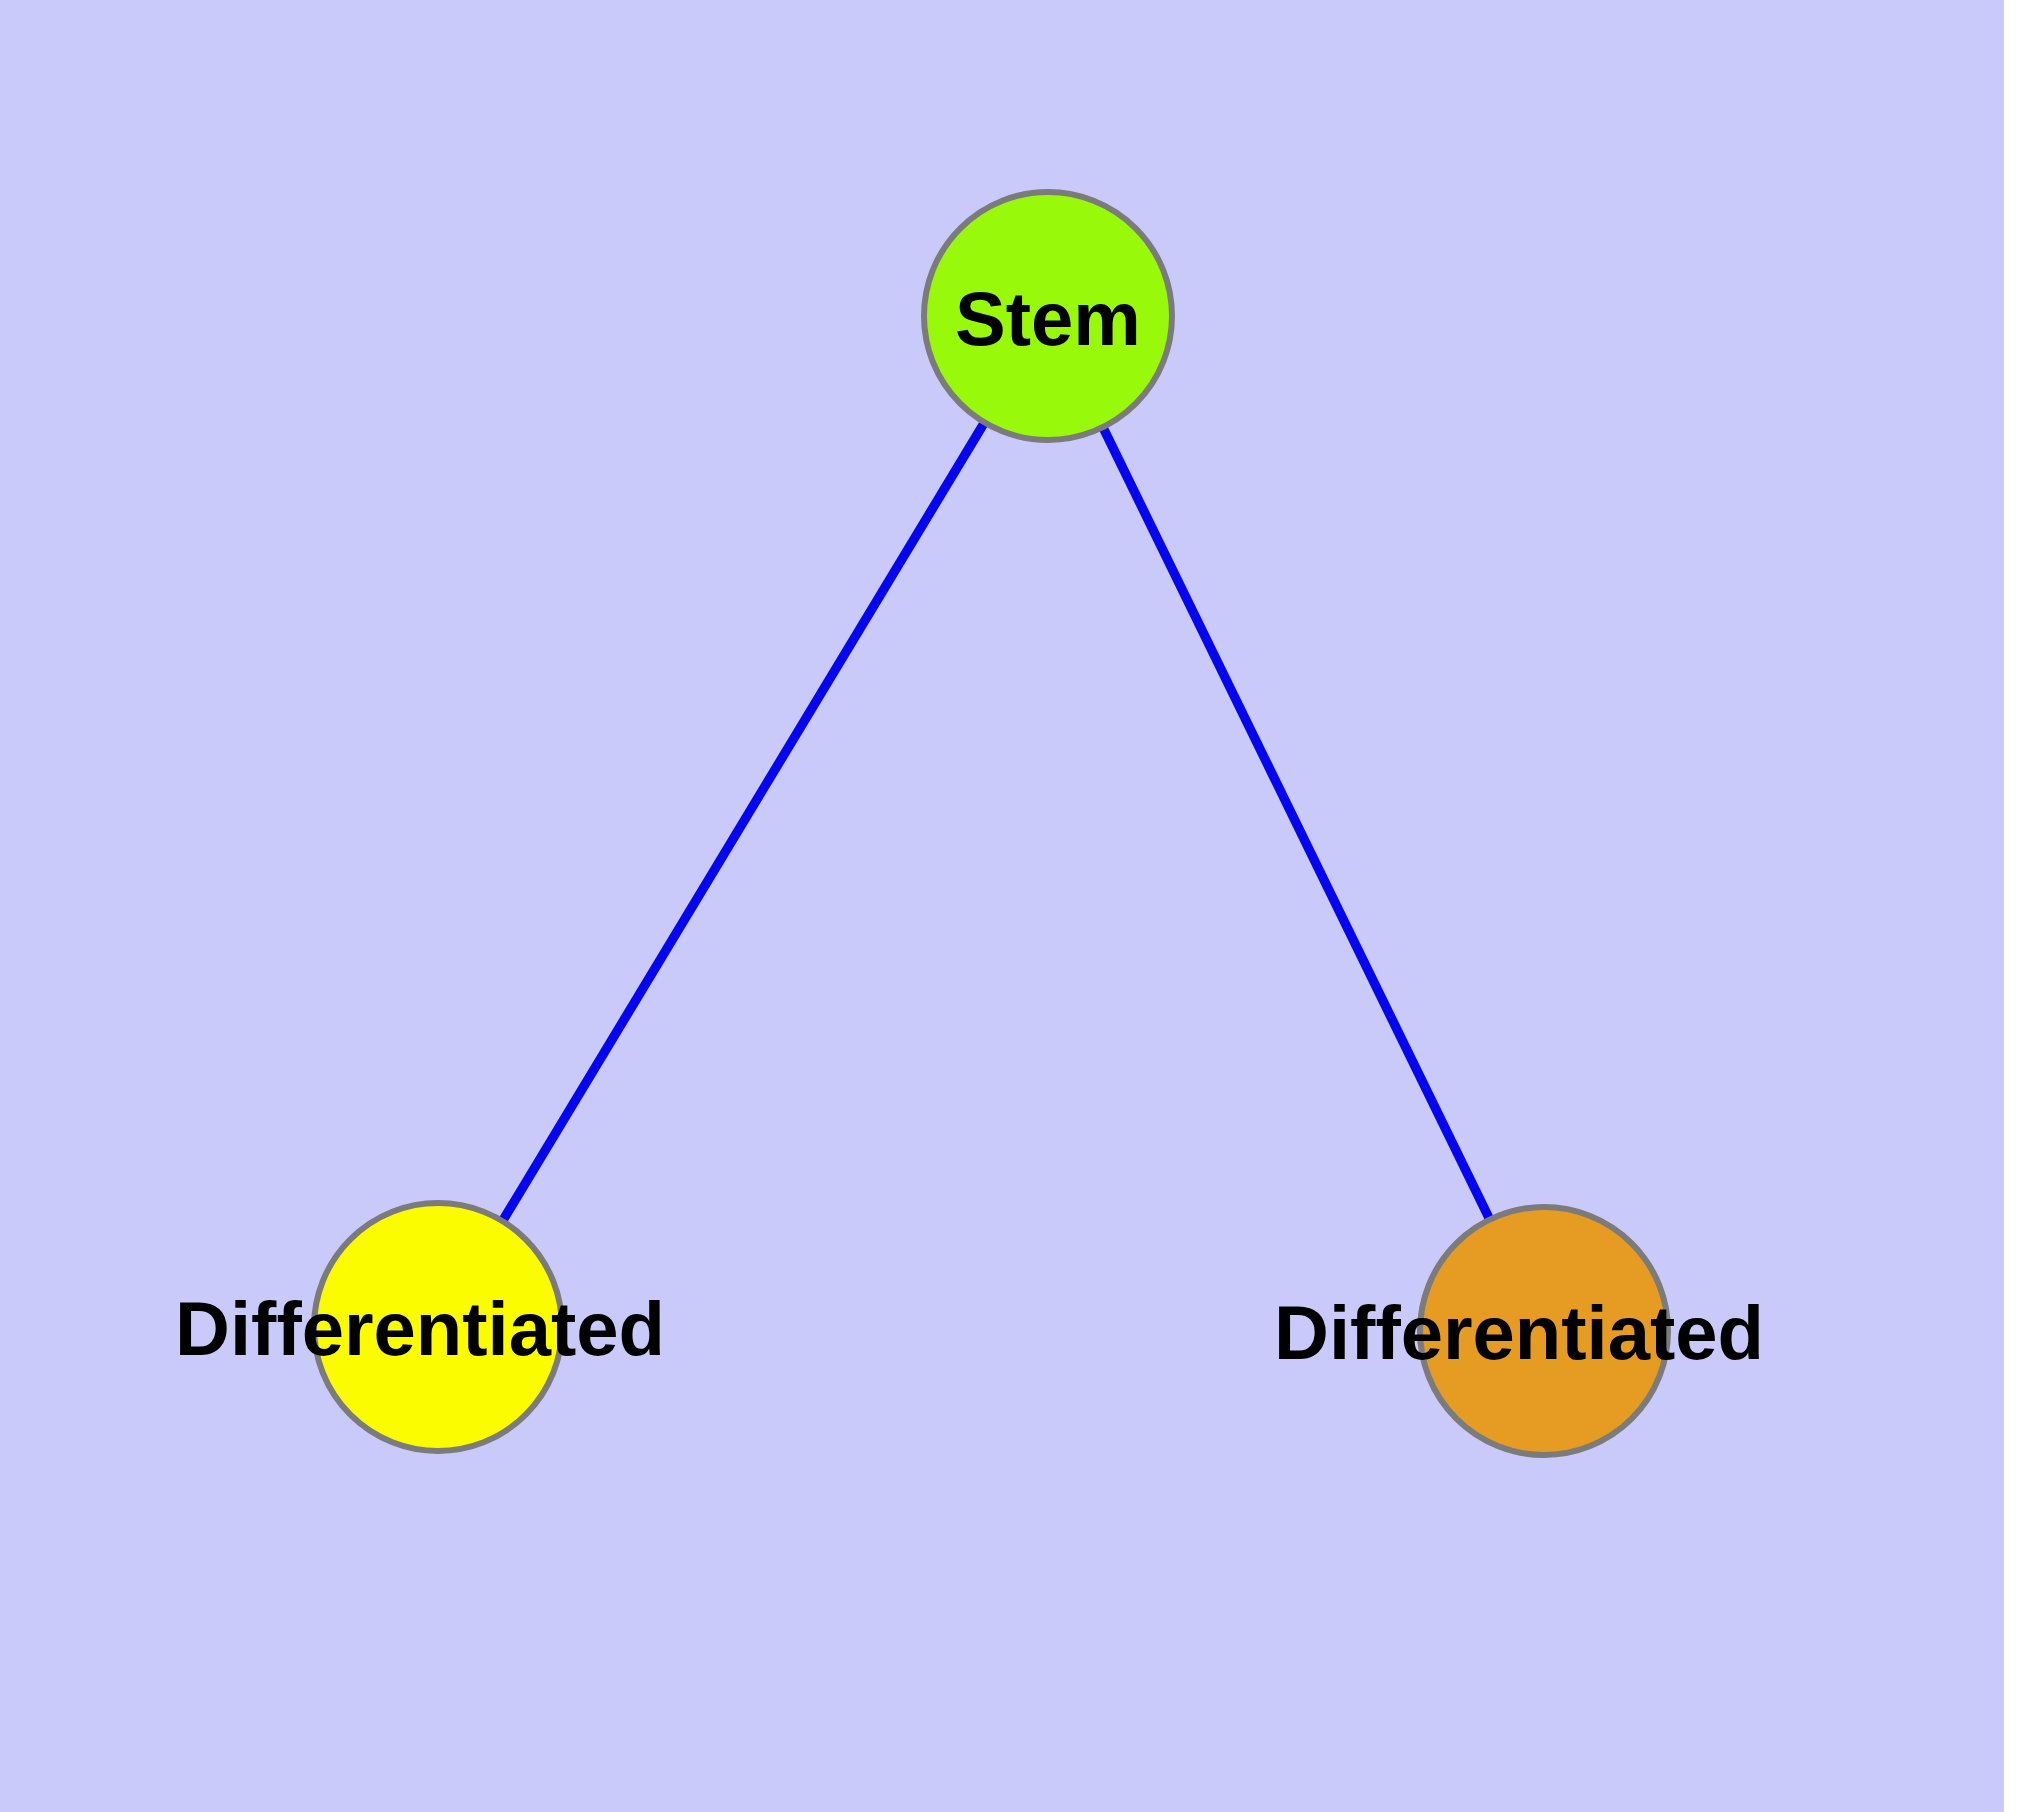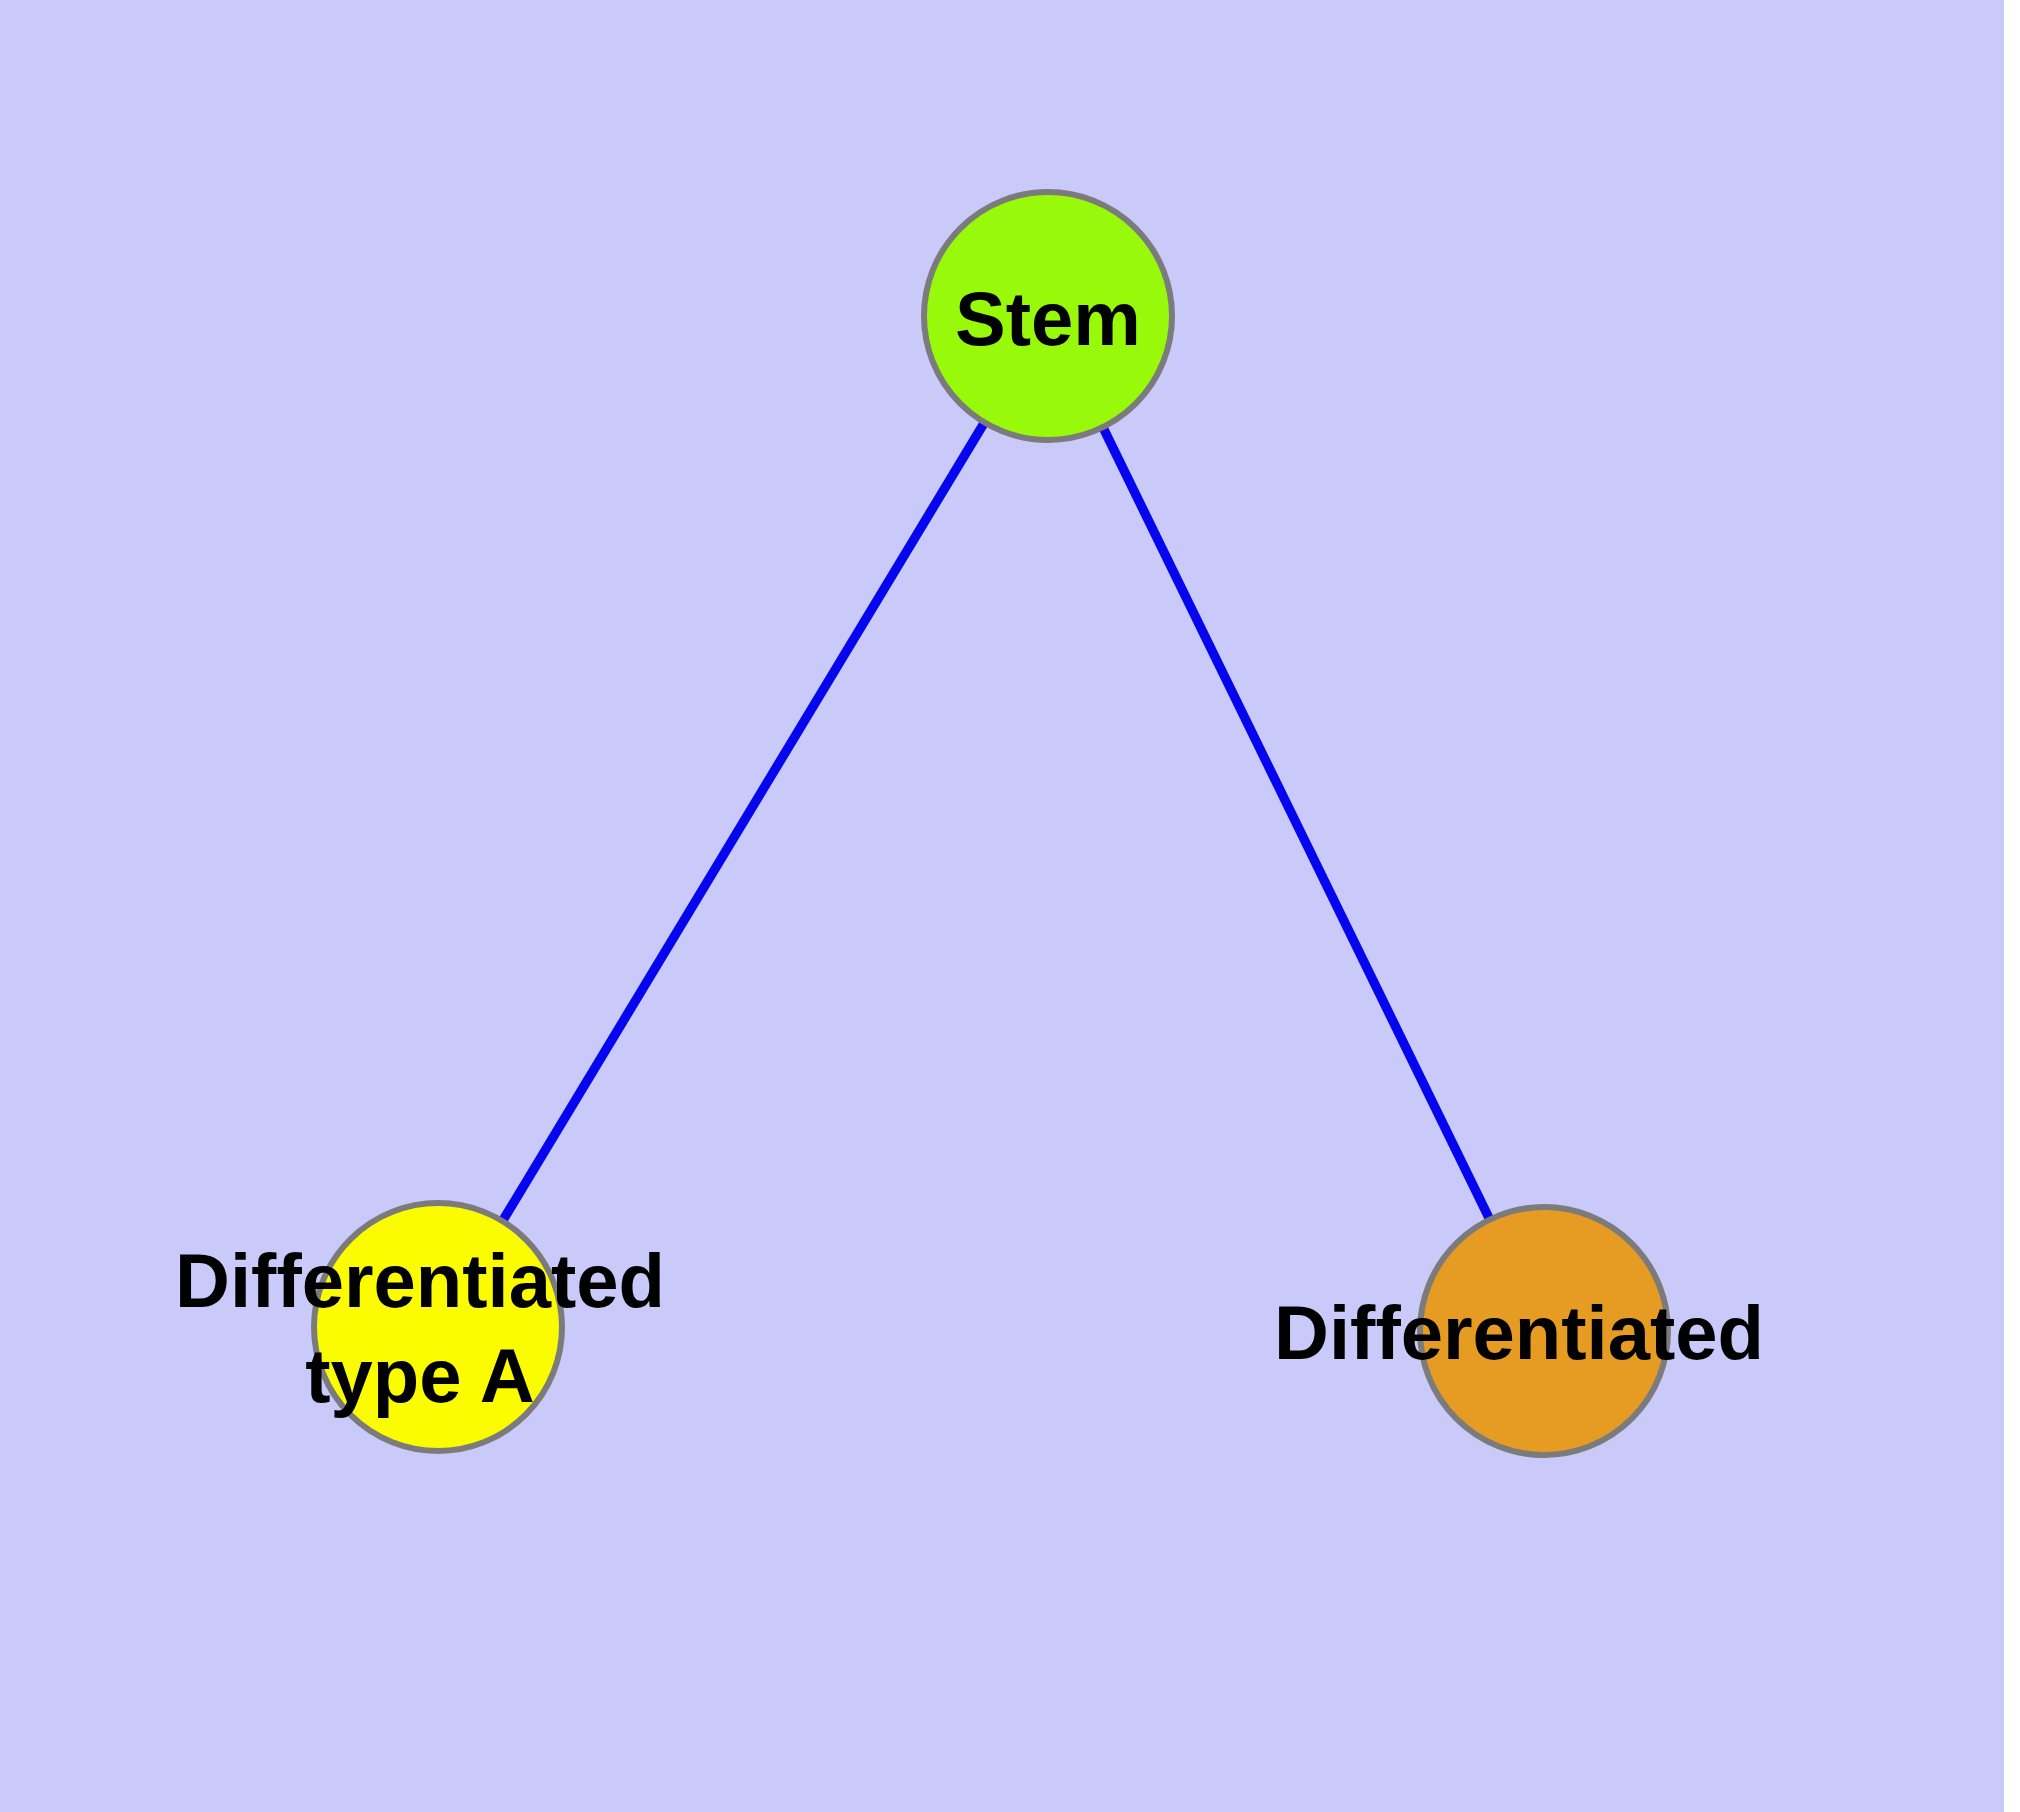--- a/index.html
+++ b/index.html
@@ -59,21 +59,20 @@
   <div class="node" style="left: 311px; top: 1200px; background-color: rgb(252, 252, 0); border-color: rgb(123, 123, 123);"></div>
 
   <div class="node" style="left: 1417px; top: 1204px; background-color: rgb(230, 155, 35); border-color: rgb(123, 123, 123);"></div>
 
   <div class="node-label" style="left:1048px; top:318px;">
     <div class="line">Stem</div>
   </div>
 
   <div class="node-label" style="left:420px; top:1328px;">
     <div class="line">Differentiated</div>
-    <div class="line">type A</div>
   </div>
 
   <div class="node-label" style="left:1519px; top:1332px;">
     <div class="line">Differentiated</div>
   </div>
 
 </div>
 
 
 </body></html>

